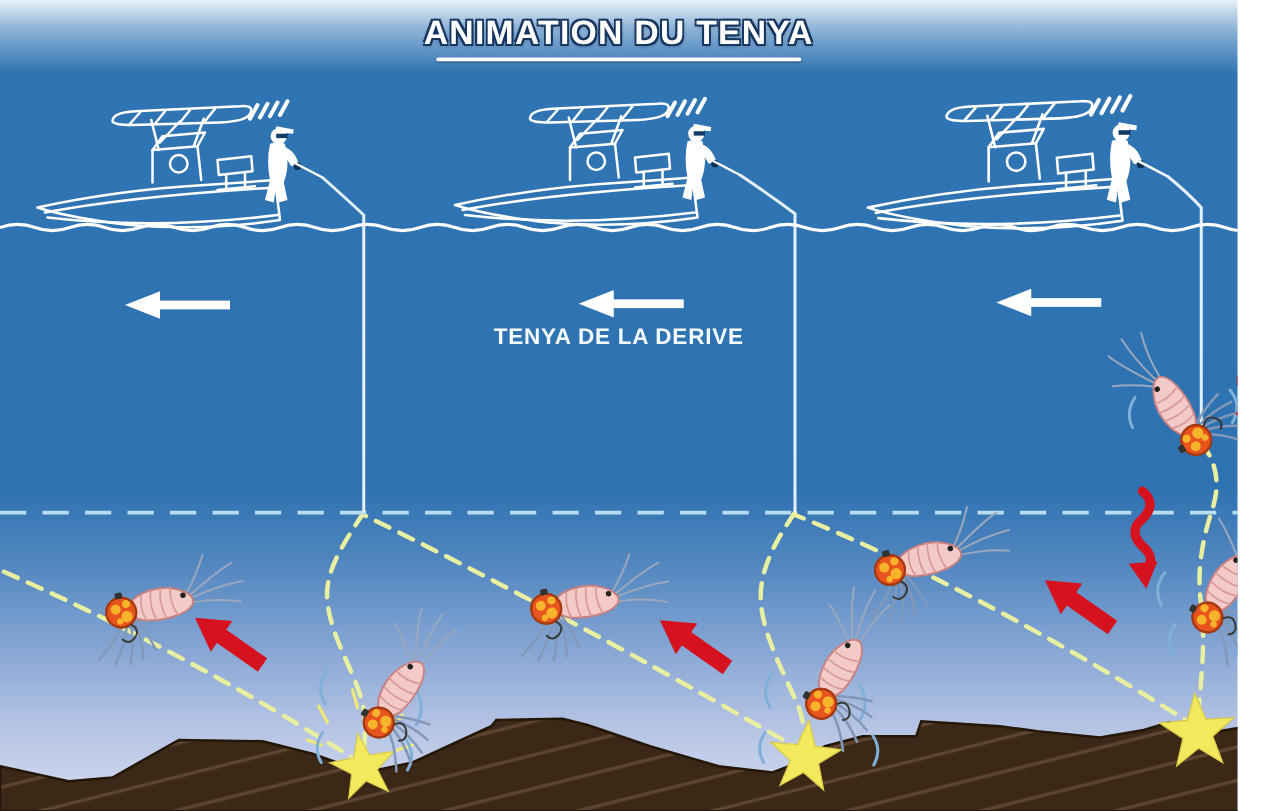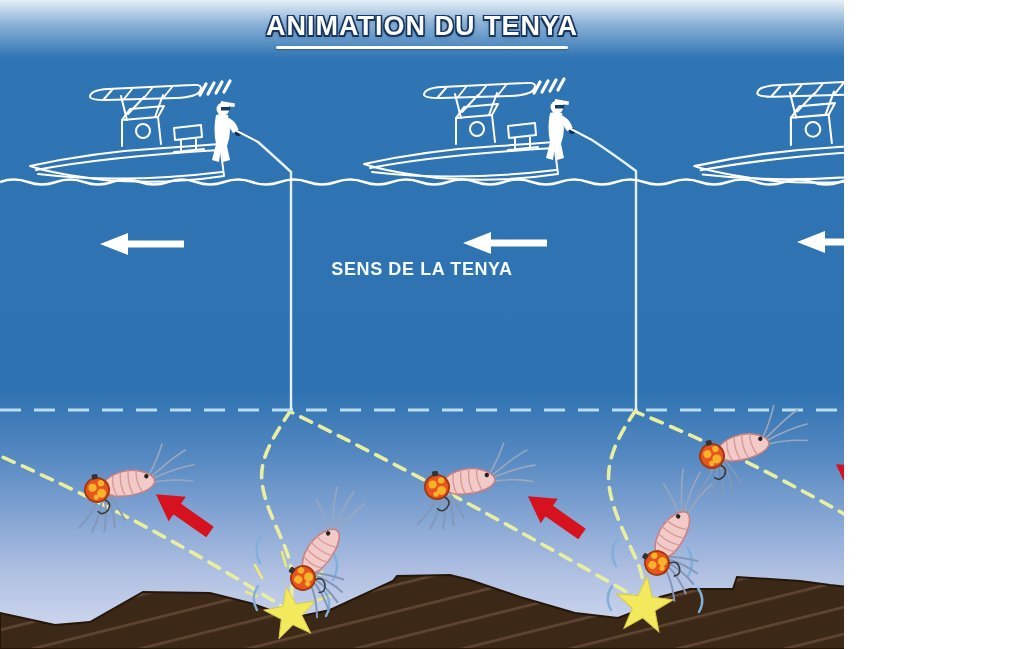--- a/index.html
+++ b/index.html
@@ -1,17 +1,17 @@
 <!DOCTYPE html>
 <html style="--sea-blue: #2e72b1; --sea-bottom-light: #d0d8ef; --seafloor-brown: #3b2817; --seafloor-hatch: #604533; --seafloor-edge: #241708; --line-color: #e4f1fb; --depth-dash: #b9ddf1; --path-dash: #e9efa0; --arrow-red: #d6121f; --arrow-white: #ffffff; --star-yellow: #f2e95c; --shrimp-pink: #f2cbc8; --tenya-orange: #e8541d; --tenya-spot: #f7b32a;"><head>
 <meta charset="utf-8">
 <style>
   html,body{margin:0;padding:0;background:#ffffff;}
   .stage{
-    position:relative;width:844px;height:649px;overflow:hidden;
+    position:relative;width:990px;height:649px;overflow:hidden;
     font-family:"Liberation Sans", sans-serif;
   }
   .stage svg{position:absolute;inset:0;display:block;}
   .title{
     position:absolute;top:11px;left:0;right:0;text-align:center;
     font-size:27px;font-weight:bold;letter-spacing:1px;color:#ffffff;
     text-shadow:-1.5px -1.5px 0 #16365f,1.5px -1.5px 0 #16365f,
                 -1.5px 1.5px 0 #16365f,1.5px 1.5px 0 #16365f,0 2px 4px rgba(10,30,60,.4);
   }
   .title-underline{
@@ -194,15 +194,15 @@
   <use href="#redArrow" transform="translate(210,532) rotate(-145)"></use>
   <use href="#redArrow" transform="translate(582,534) rotate(-145)"></use>
   <use href="#redArrow" transform="translate(890,502) rotate(-145)"></use>
 
   <use href="#zigzag" transform="translate(999,272)"></use>
   <use href="#zigzag" transform="translate(914,393)"></use>
 </svg>
 
 <div class="title">ANIMATION DU TENYA</div>
 <div class="title-underline"></div>
-<div class="drift-label">SENS DE LA TENYA</div>
+<div class="drift-label">TENYA DE LA DERIVE</div>
 
 </div>
 
 </body></html>

